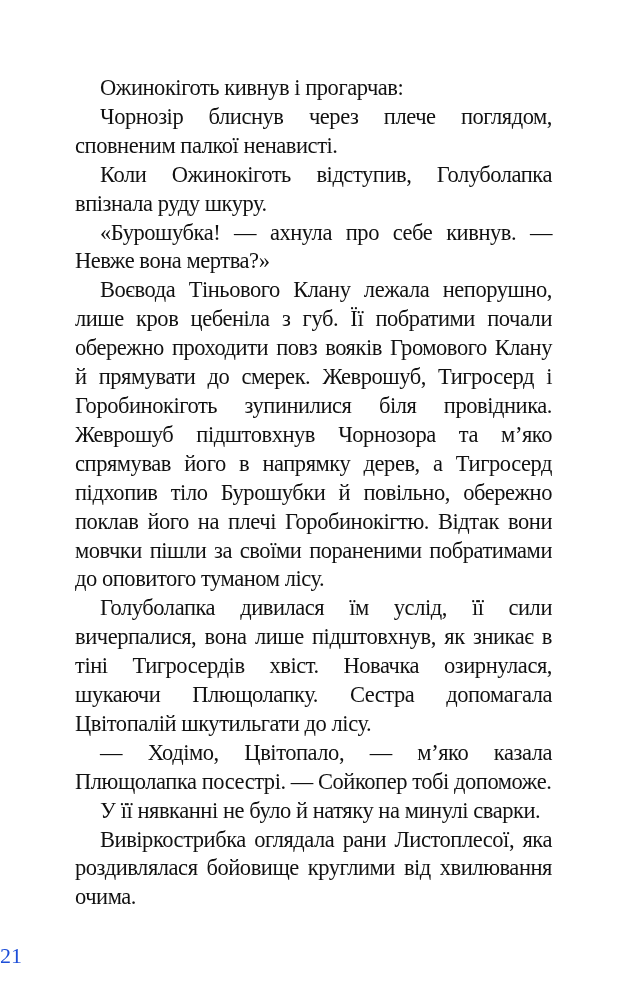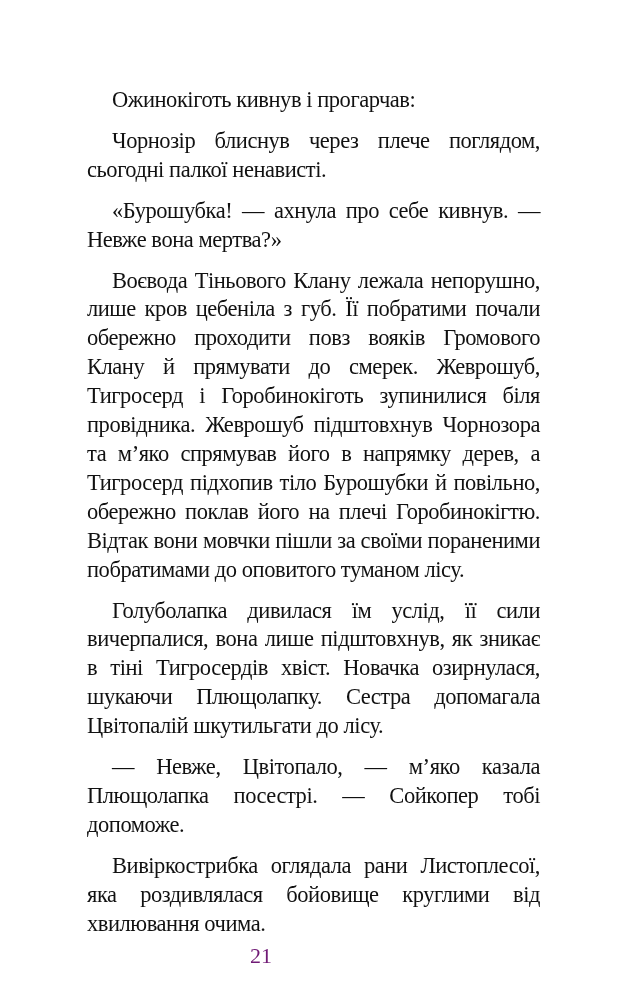--- a/index.html
+++ b/index.html
@@ -9,42 +9,43 @@
     left: 75px;
     top: 74px;
     width: 477px;
     font-family: "Liberation Serif", serif;
     font-size: 22.5px;
     line-height: 28.9px;
     color: #111111;
     letter-spacing: -0.45px;
   }
   .para {
-    margin: 12px;
+    margin: 0;
     text-indent: 25px;
     text-align: justify;
     hyphens: manual;
   }
   .page-number {
     position: absolute;
     left: 0;
     width: 522px;
     top: 943px;
-    text-align: center;
     font-family: "Liberation Serif", serif;
     font-size: 22px;
-    color: #701a75;
+    color: #1d4ed8;
   }
 </style>
 </head>
 <body>
 
 <div class="page">
   <p class="para">Ожинокіготь кивнув і прогарчав:</p>
-  <p class="para">Чорнозір блиснув через плече поглядом, сьогодні палкої ненависті.</p>
+  <p class="para">Чорнозір блиснув через плече поглядом, сповненим палкої ненависті.</p>
+  <p class="para">Коли Ожинокіготь відступив, Голуболапка впізнала руду шкуру.</p>
   <p class="para">«Бурошубка! — ахнула про себе кивнув. — Невже вона мертва?»</p>
   <p class="para">Воєвода Тіньового Клану лежала непорушно, лише кров цебеніла з губ. Її побратими почали обережно проходити повз вояків Громового Клану й прямувати до смерек. Жеврошуб, Тигросерд і Горобинокіготь зупинилися біля провідника. Жеврошуб підштовхнув Чорнозора та м’яко спрямував його в напрямку дерев, а Тигросерд підхопив тіло Бурошубки й повільно, обережно поклав його на плечі Горобинокігтю. Відтак вони мовчки пішли за своїми пораненими побратимами до оповитого туманом лісу.</p>
   <p class="para">Голуболапка дивилася їм услід, її сили вичерпалися, вона лише підштовхнув, як зникає в тіні Тигросердів хвіст. Новачка озирнулася, шукаючи Плющолапку. Сестра допомагала Цвітопалій шкутильгати до лісу.</p>
-  <p class="para">— Невже, Цвітопало, — м’яко казала Плющолапка посестрі. — Сойкопер тобі допоможе.</p>
+  <p class="para">— Ходімо, Цвітопало, — м’яко казала Плющолапка посестрі. — Сойкопер тобі допоможе.</p>
+  <p class="para">У її нявканні не було й натяку на минулі сварки.</p>
   <p class="para">Вивіркострибка оглядала рани Листоплесої, яка роздивлялася бойовище круглими від хвилювання очима.</p>
 </div>
 
 <div class="page-number">21</div>
 
 </body></html>

